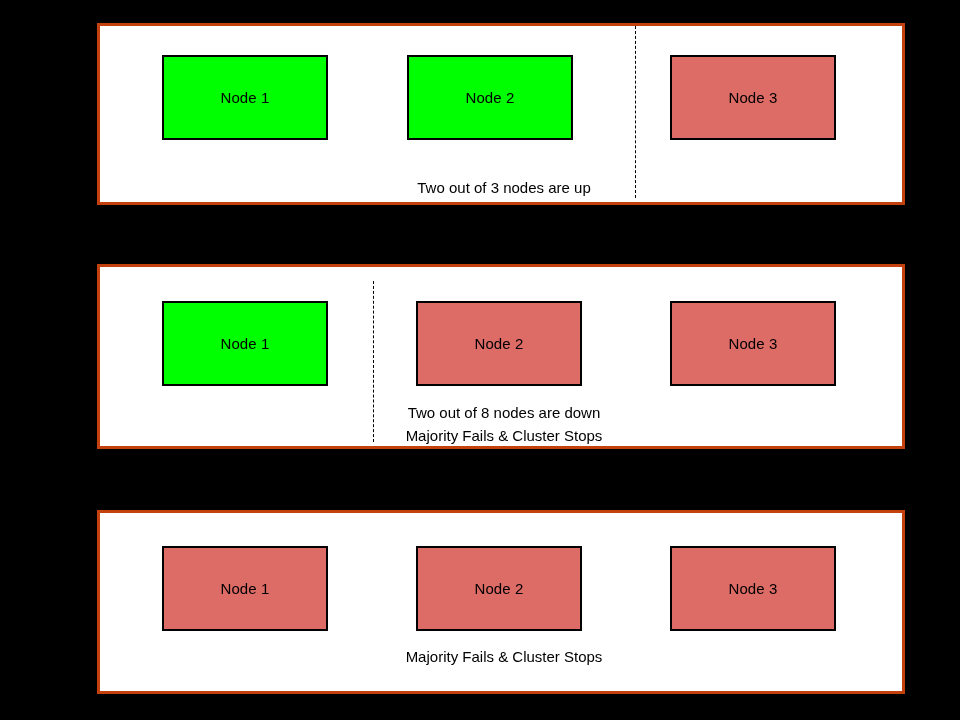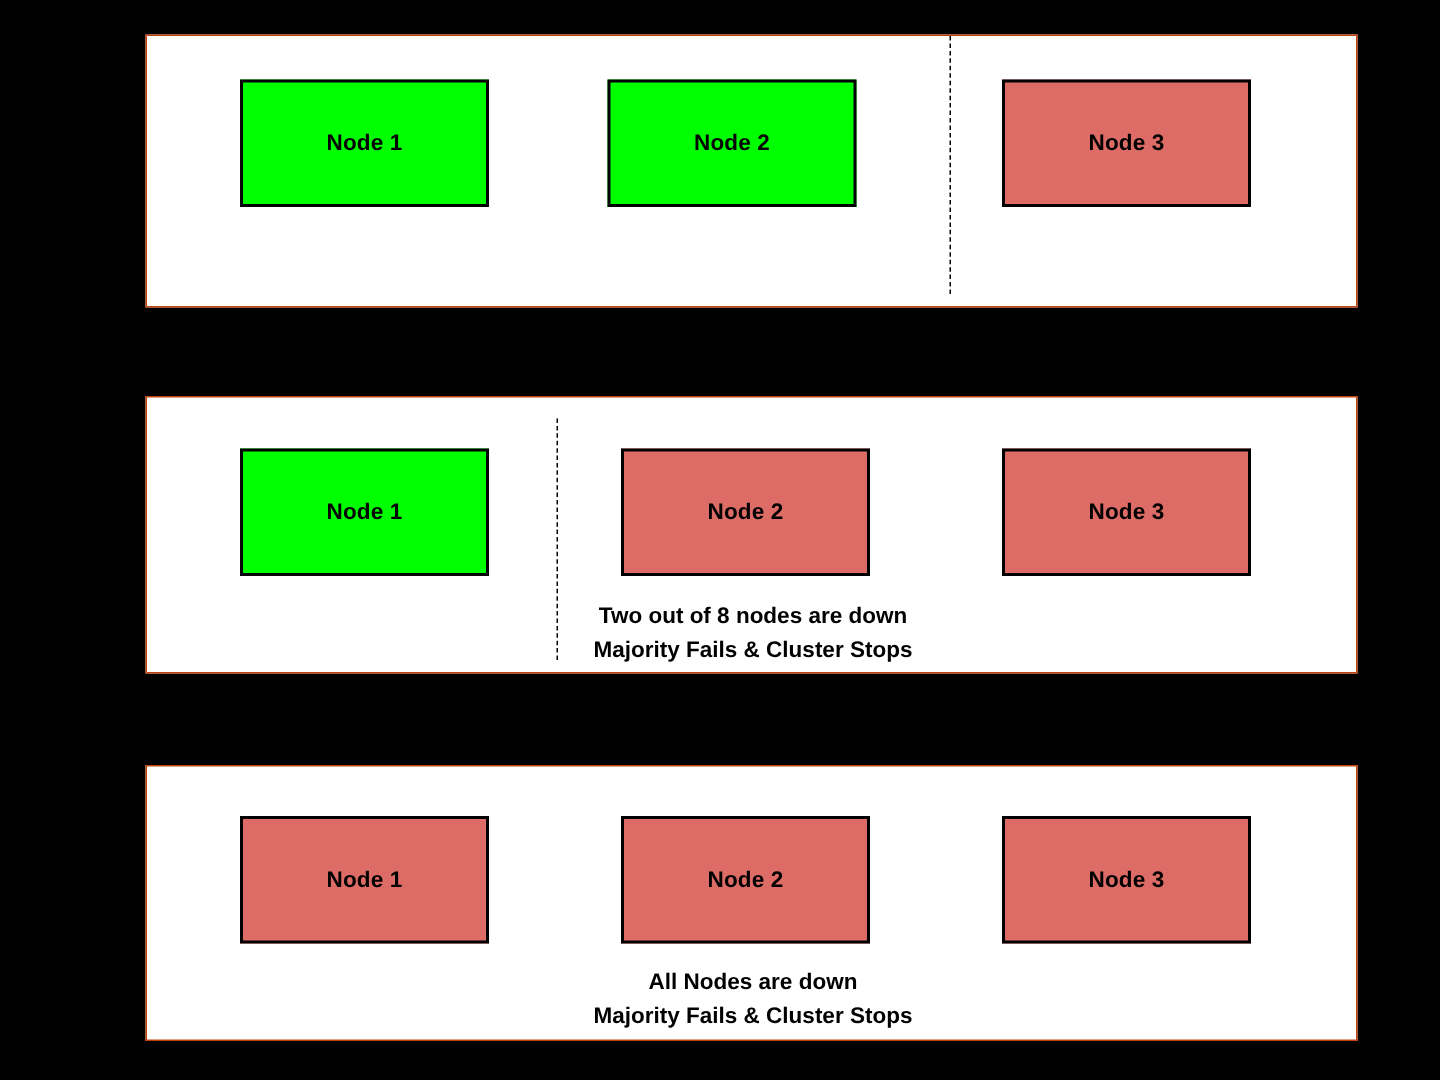--- a/index.html
+++ b/index.html
@@ -23,23 +23,22 @@
     top: 0;
     width: 960px;
     height: 720px;
     background: #000000;
   }
 
   
   .panel {
     position: absolute;
     background: #ffffff;
-    border: 1px solid #c2410c;
+    border: 3px solid #c2410c;
     box-sizing: border-box;
-    font-weight: bold;
   }
   #panel-0 { left: 97px;  top: 23px;  width: 808px; height: 182px; }
   #panel-1 { left: 97px;  top: 264px; width: 808px; height: 185px; }
   #panel-2 { left: 97px;  top: 510px; width: 808px; height: 184px; }
 
   
   .node-box {
     position: absolute;
     width: 166px;
     height: 85px;
@@ -90,20 +89,24 @@
     <div class="node-box" style="left:307px; top:29px; background:#00ff00;">
       <span class="node-label">Node 2</span>
     </div>
 
     <div class="node-box" style="left:570px; top:29px; background:#dd6b66;">
       <span class="node-label">Node 3</span>
     </div>
 
     <div class="divider" style="left:535px; top:0px; height:172px;"></div>
 
+    <div class="caption" style="left:0px; top:150px; width:808px;">
+      <span class="cap-line">Two out of 3 nodes are up</span>
+      <span class="cap-line">, Majority Wins &amp; Cluster Runs</span>
+    </div>
   </div>
 
   <div class="panel" id="panel-1">
 
     <div class="node-box" style="left:62px; top:34px; background:#00ff00;">
       <span class="node-label">Node 1</span>
     </div>
 
     <div class="node-box" style="left:316px; top:34px; background:#dd6b66;">
       <span class="node-label">Node 2</span>
@@ -129,18 +132,17 @@
 
     <div class="node-box" style="left:316px; top:33px; background:#dd6b66;">
       <span class="node-label">Node 2</span>
     </div>
 
     <div class="node-box" style="left:570px; top:33px; background:#dd6b66;">
       <span class="node-label">Node 3</span>
     </div>
 
     <div class="caption" style="left:0px; top:132px; width:808px;">
-      <span class="cap-line">All Nodes are down</span>
       <span class="cap-line">Majority Fails &amp; Cluster Stops</span>
     </div>
   </div>
 
 </div>
 
 </body></html>

